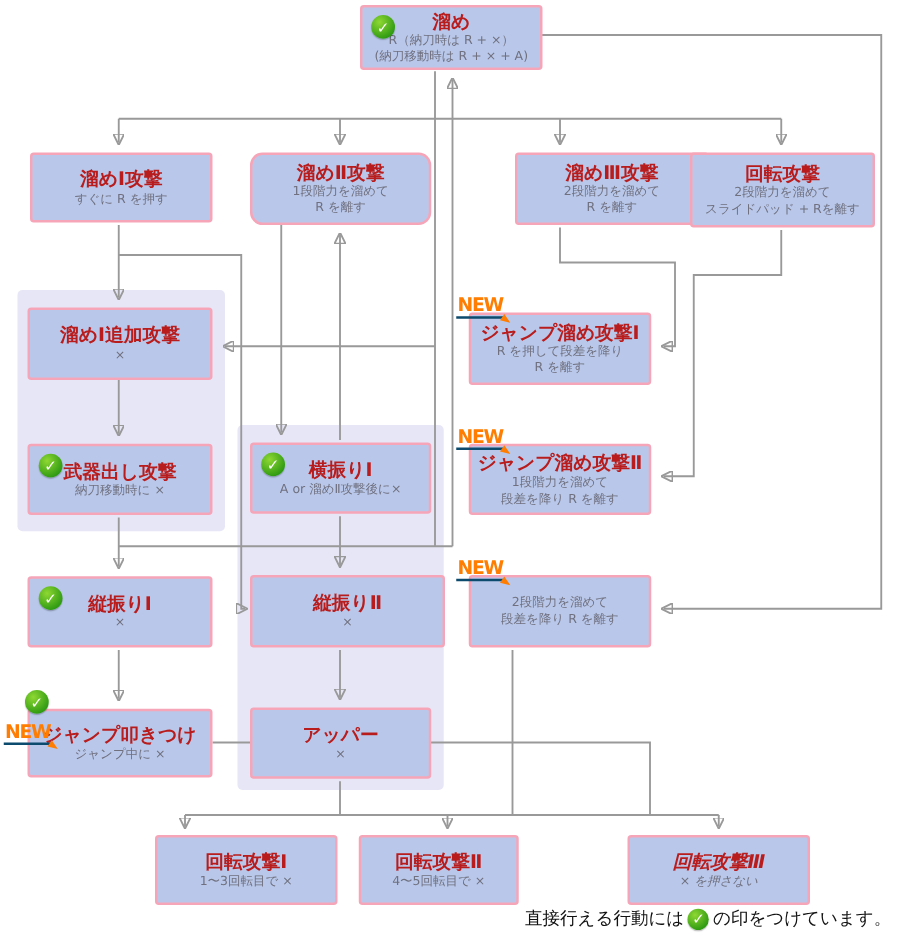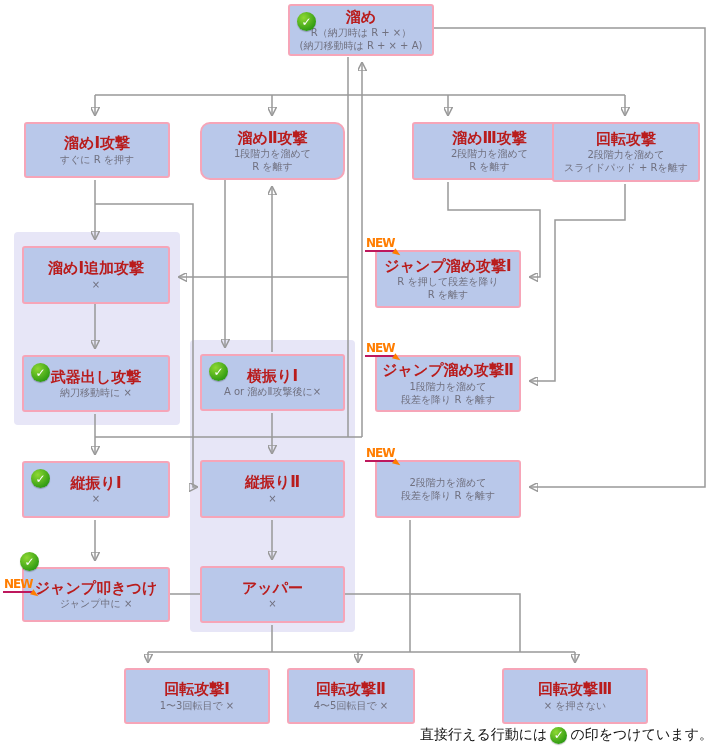--- a/index.html
+++ b/index.html
@@ -12,22 +12,22 @@
         border-radius:3px;display:flex;flex-direction:column;align-items:center;justify-content:center;
         z-index:2;padding:1px 2px;}
   .node .title{color:#b91c1c;font-weight:bold;font-size:15px;line-height:1.25;white-space:nowrap;}
   .node .sub{color:#70707f;font-size:10px;line-height:1.3;white-space:nowrap;}
   .check{position:absolute;left:7px;top:6px;width:19px;height:19px;border-radius:50%;
          background:radial-gradient(circle at 35% 30%,#8ed832,#2e9a12 75%);
          color:#fff;font-size:12px;font-weight:bold;display:flex;align-items:center;justify-content:center;
          z-index:3;box-shadow:0 1px 1px rgba(0,0,0,.25);}
   .check.outside{left:-4px;top:-17px;}
   .check.inline{position:static;width:17px;height:17px;margin:0 3px;flex:0 0 auto;}
-  .newtag{position:absolute;left:-12px;top:-15px;color:#ff7d00;font-weight:bold;font-size:12px;
-          line-height:1;border-bottom:2px solid #be185d;padding:0 1px 1px 1px;z-index:3;letter-spacing:-1px;}
+  .newtag{position:absolute;left:-12px;top:-15px;color:#ff7d00;font-weight:bold;font-size:15px;
+          line-height:1;border-bottom:2px solid #0c4a6e;padding:0 1px 1px 1px;z-index:3;letter-spacing:-1px;}
   .newtag::after{content:"";position:absolute;right:-6px;bottom:-6px;width:0;height:0;
           border-left:8px solid #ff7d00;border-top:3px solid transparent;border-bottom:3px solid transparent;
           transform:rotate(35deg);}
   .newtag.nw-left{left:-21px;top:9px;}
   .footer{position:absolute;top:726px;right:6px;display:flex;align-items:center;
           font-size:14px;color:#111;z-index:2;white-space:nowrap;}
 </style>
 </head>
 <body>
 
@@ -124,21 +124,21 @@
       <span class="newtag">NEW</span>
       <div class="title">ジャンプ溜め攻撃Ⅱ</div>
       <div class="sub">1段階力を溜めて</div>
       <div class="sub">段差を降り R を離す</div>
     </div>
     <div class="node" style="left: 22px; top: 461px; width: 148px; height: 57px;">
       <span class="check">✓</span>
       <div class="title">縦振りⅠ</div>
       <div class="sub">×</div>
     </div>
-    <div class="node" style="left: 200px; top: 460px; width: 145px; height: 58px;">
+    <div class="node" style="left: 200px; top: 460px; width: 156px; height: 58px;">
       <div class="title">縦振りⅡ</div>
       <div class="sub">×</div>
     </div>
     <div class="node" style="left: 375px; top: 460px; width: 146px; height: 58px;">
       <span class="newtag">NEW</span>
       <div class="sub">2段階力を溜めて</div>
       <div class="sub">段差を降り R を離す</div>
     </div>
     <div class="node" style="left: 22px; top: 567px; width: 148px; height: 55px;">
       <span class="check outside">✓</span>
@@ -151,17 +151,17 @@
       <div class="sub">×</div>
     </div>
     <div class="node" style="left: 76px; top: 668px; width: 146px; height: 56px; margin-left: 48px;">
       <div class="title">回転攻撃Ⅰ</div>
       <div class="sub">1〜3回転目で ×</div>
     </div>
     <div class="node" style="left: 287px; top: 668px; width: 128px; height: 56px;">
       <div class="title">回転攻撃Ⅱ</div>
       <div class="sub">4〜5回転目で ×</div>
     </div>
-    <div class="node" style="left: 502px; top: 668px; width: 146px; height: 56px;">
+    <div class="node" style="left: 502px; top: 668px; width: 146px; height: 56px; font-style: italic;">
       <div class="title">回転攻撃Ⅲ</div>
       <div class="sub">× を押さない</div>
     </div>
   </div>
 
 </body></html>

